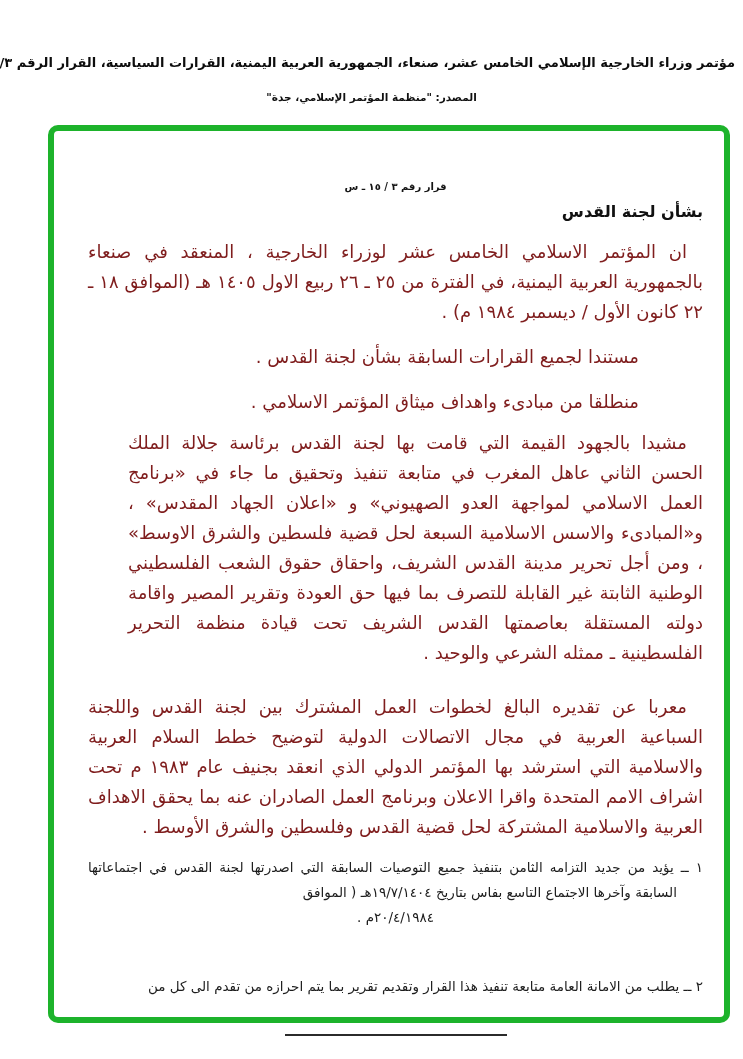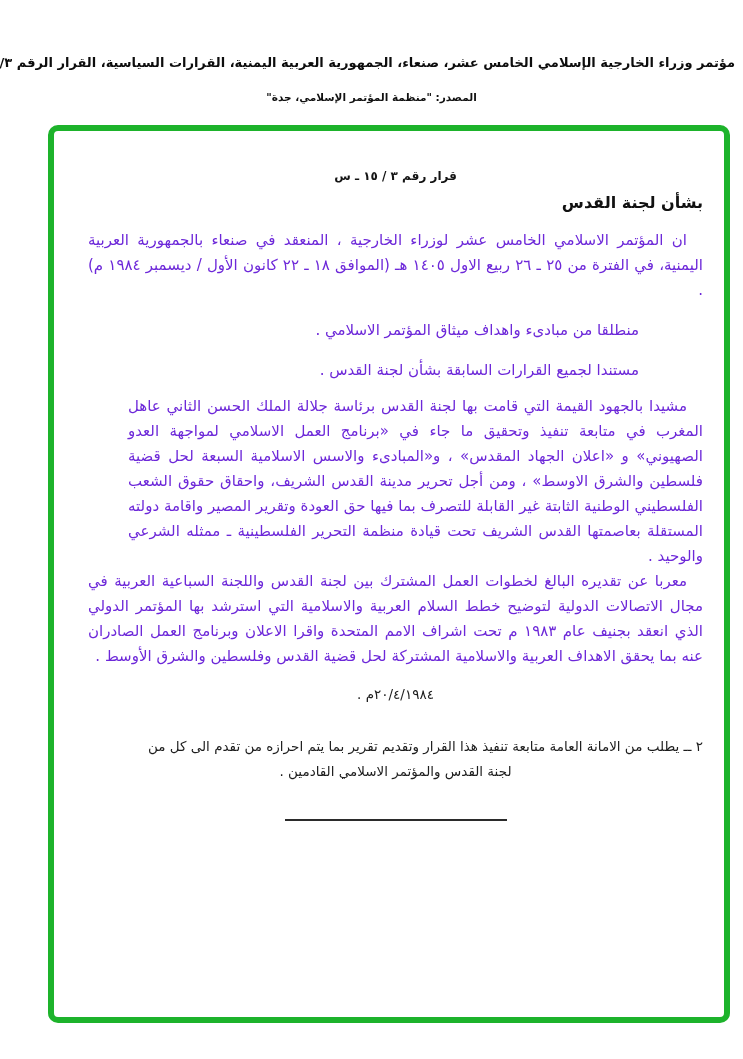--- a/index.html
+++ b/index.html
@@ -26,45 +26,45 @@
   .frame{
     position:absolute;top:125px;left:48px;
     width:615px;height:856px;
     border:6px solid #1db32b;border-radius:10px;
     background:#ffffff;
     padding:30px 21px 0 34px;
     box-sizing:content-box;
   }
 
   .title1{
-    text-align:center;font-size:12px;font-weight:bold;color:#141414;
-    margin:8px 0 0;
+    text-align:center;font-size:10px;font-weight:bold;color:#141414;
+    margin:20px 0 0;
   }
   .title2{
     text-align:right;font-size:16px;font-weight:bold;color:#111;
     margin:10px 0 0;
   }
 
   .para{
     margin:16px 0 0;
-    font-size:15px;line-height:25px;
-    text-align:justify;color:#6d28d9;
+    font-size:18px;line-height:30px;
+    text-align:justify;color:#7f1d1d;
     text-indent:16px;
   }
   .para.clause{ text-indent:64px; margin-top:15px; }
   .para.p4{ margin-top:11px;margin-left:40px; }
-  .para.p5{ margin-top:0; }
+  .para.p5{ margin-top:24px; }
 
   .item{
     margin:13px 0 0;
     font-size:13.5px;line-height:25px;
     text-align:justify;color:#1c1c1c;
     padding-right:26px;text-indent:-26px;
   }
-  .item.second{ margin-top:27px; }
+  .item.second{ margin-top:44px; }
   .item-line2{
     text-indent:0;text-align:center;margin-right:-26px;
   }
 
   .divider{
     width:222px;height:2px;background:#2b2b2b;
     margin:35px auto 0;
   }
 </style>
 </head>
@@ -77,33 +77,33 @@
   <div class="hdr-line2">المصدر:  "منظمة المؤتمر الإسلامي، جدة"</div>
 
   <div class="frame" style="border-color: rgb(29, 179, 43);">
 
     <div class="title1">قرار رقم ٣ / ١٥ ـ س</div>
 
     <div class="title2">بشأن لجنة القدس</div>
 
     <p class="para p1">ان المؤتمر الاسلامي الخامس عشر لوزراء الخارجية ، المنعقد في صنعاء بالجمهورية العربية اليمنية، في الفترة من ٢٥ ـ ٢٦ ربيع الاول ١٤٠٥ هـ (الموافق ١٨ ـ ٢٢ كانون الأول / ديسمبر ١٩٨٤ م) .</p>
 
+    <p class="para clause">مستندا لجميع القرارات السابقة بشأن لجنة القدس .</p>
+
     <p class="para clause">منطلقا من مبادىء واهداف ميثاق المؤتمر الاسلامي .</p>
-
-    <p class="para clause">مستندا لجميع القرارات السابقة بشأن لجنة القدس .</p>
 
     <p class="para p4">مشيدا بالجهود القيمة التي قامت بها لجنة القدس برئاسة جلالة الملك الحسن الثاني عاهل المغرب في متابعة تنفيذ وتحقيق ما جاء في «برنامج العمل الاسلامي لمواجهة العدو الصهيوني» و «اعلان الجهاد المقدس» ، و«المبادىء والاسس الاسلامية السبعة لحل قضية فلسطين والشرق الاوسط» ، ومن أجل تحرير مدينة القدس الشريف، واحقاق حقوق الشعب الفلسطيني الوطنية الثابتة غير القابلة للتصرف بما فيها حق العودة وتقرير المصير واقامة دولته المستقلة بعاصمتها القدس الشريف تحت قيادة منظمة التحرير الفلسطينية ـ ممثله الشرعي والوحيد .</p>
 
     <p class="para p5">معربا عن تقديره البالغ لخطوات العمل المشترك بين لجنة القدس واللجنة السباعية العربية في مجال الاتصالات الدولية لتوضيح خطط السلام العربية والاسلامية التي استرشد بها المؤتمر الدولي الذي انعقد بجنيف عام ١٩٨٣ م تحت اشراف الامم المتحدة واقرا الاعلان وبرنامج العمل الصادران عنه بما يحقق الاهداف العربية والاسلامية المشتركة لحل قضية القدس وفلسطين والشرق الأوسط .</p>
 
     <div class="item first">
+      <span>١ ــ يؤيد من جديد التزامه الثامن بتنفيذ جميع التوصيات السابقة التي اصدرتها لجنة القدس في اجتماعاتها السابقة وآخرها الاجتماع التاسع بفاس بتاريخ ١٩/٧/١٤٠٤هـ ( الموافق</span>
       <div class="item-line2">٢٠/٤/١٩٨٤م .</div>
     </div>
 
     <div class="item second">
       <span>٢ ــ يطلب من الامانة العامة متابعة تنفيذ هذا القرار وتقديم تقرير بما يتم احرازه من تقدم الى كل من</span>
-      <div class="item-line2">لجنة القدس والمؤتمر الاسلامي القادمين .</div>
     </div>
 
     <div class="divider"></div>
 
   </div>
 </div>
 
 </body></html>

